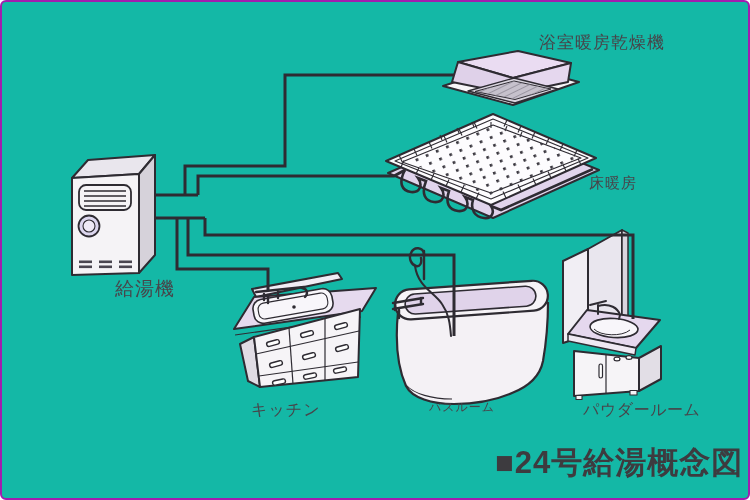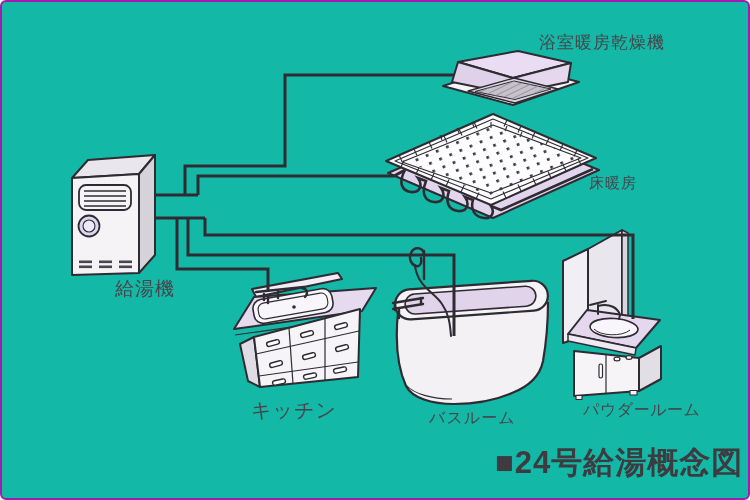--- a/index.html
+++ b/index.html
@@ -17,22 +17,22 @@
   .lbl{
     position:absolute;
     white-space:nowrap;
     color:#47454a;
     font-family:"Liberation Sans","DejaVu Sans",sans-serif;
     line-height:1.1;
   }
   .lbl-dryer   {left:537px;top:32px; font-size:17px;letter-spacing:1px;}
   .lbl-floor   {left:587px;top:173px;font-size:15px;letter-spacing:1px;}
   .lbl-heater  {left:72px; top:277px;font-size:19px;letter-spacing:1px;margin-left:41px;}
-  .lbl-kitchen {left:249px;top:399px;font-size:20px;letter-spacing:1px;font-family:Liberation Mono, monospace;}
-  .lbl-bath    {left:427px;top:409px;font-size:16px;letter-spacing:1px;font-family:Liberation Mono, monospace;}
+  .lbl-kitchen {left:249px;top:399px;font-size:16px;letter-spacing:1px;}
+  .lbl-bath    {left:427px;top:399px;font-size:12px;letter-spacing:1px;}
   .lbl-powder  {left:541px;top:399px;font-size:16px;letter-spacing:0.5px;margin-left:40px;}
   .lbl-caption {left:493px;top:444px;font-size:31px;letter-spacing:1px;font-weight:700;color:#3d3b3f;}
 </style>
 </head>
 <body>
 
 <div class="stage">
 
 <svg width="750" height="500" viewBox="0 0 750 500">
   <defs>

